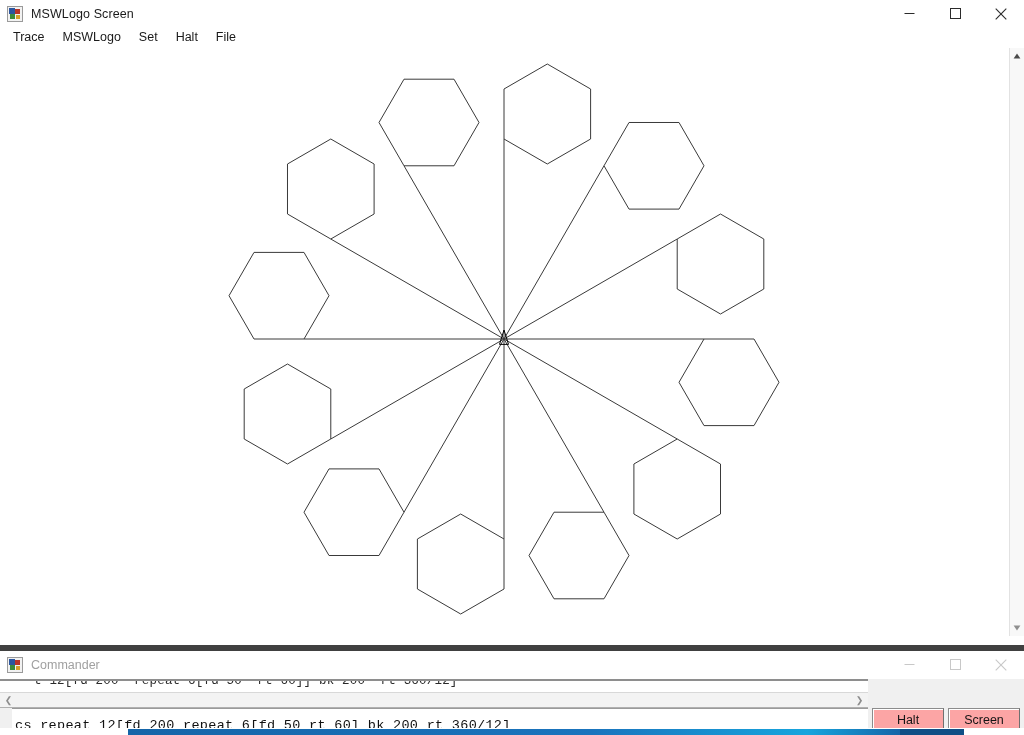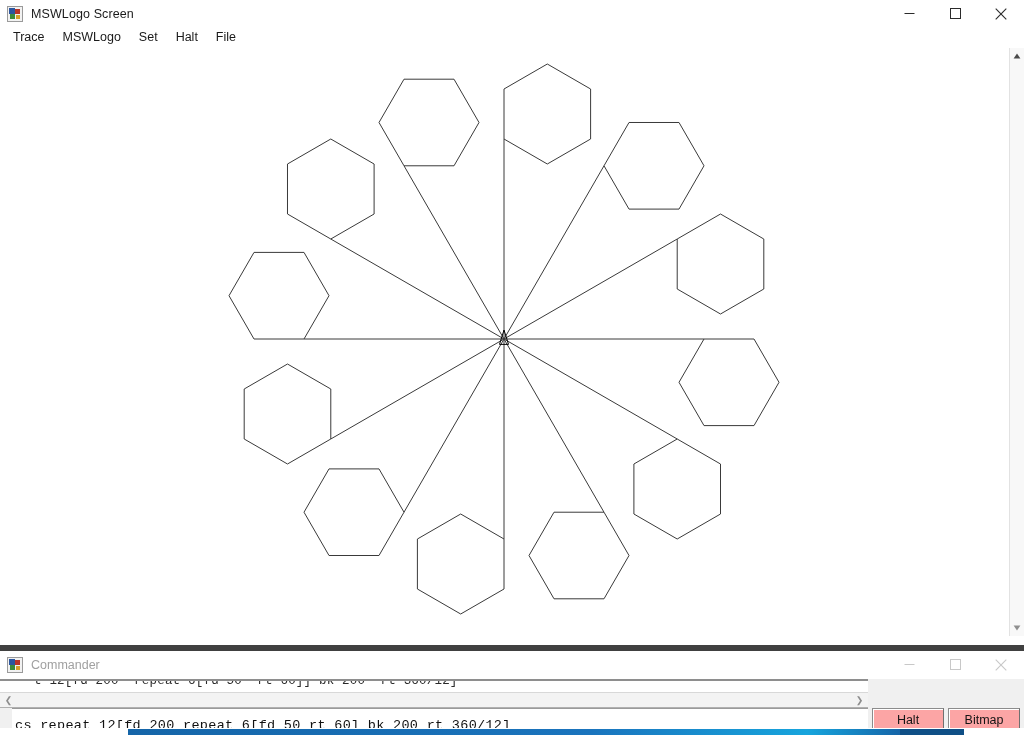--- a/index.html
+++ b/index.html
@@ -420,21 +420,21 @@
         </div>
       </div>
 
       <div class="cmd-input-row">
         <div class="cmd-input">cs repeat 12[fd 200 repeat 6[fd 50 rt 60] bk 200 rt 360/12]</div>
       </div>
 
       <div class="btn-grid">
         <div class="btn-row r0">
           <div class="lbtn">Halt</div>
-          <div class="lbtn">Bitmap</div>
+          <div class="lbtn">Screen</div>
         </div>
         <div class="btn-row r1">
           <div class="lbtn">Execute</div>
           <div class="lbtn">Status</div>
         </div>
 
       </div>
     </div>
   </div>
 

